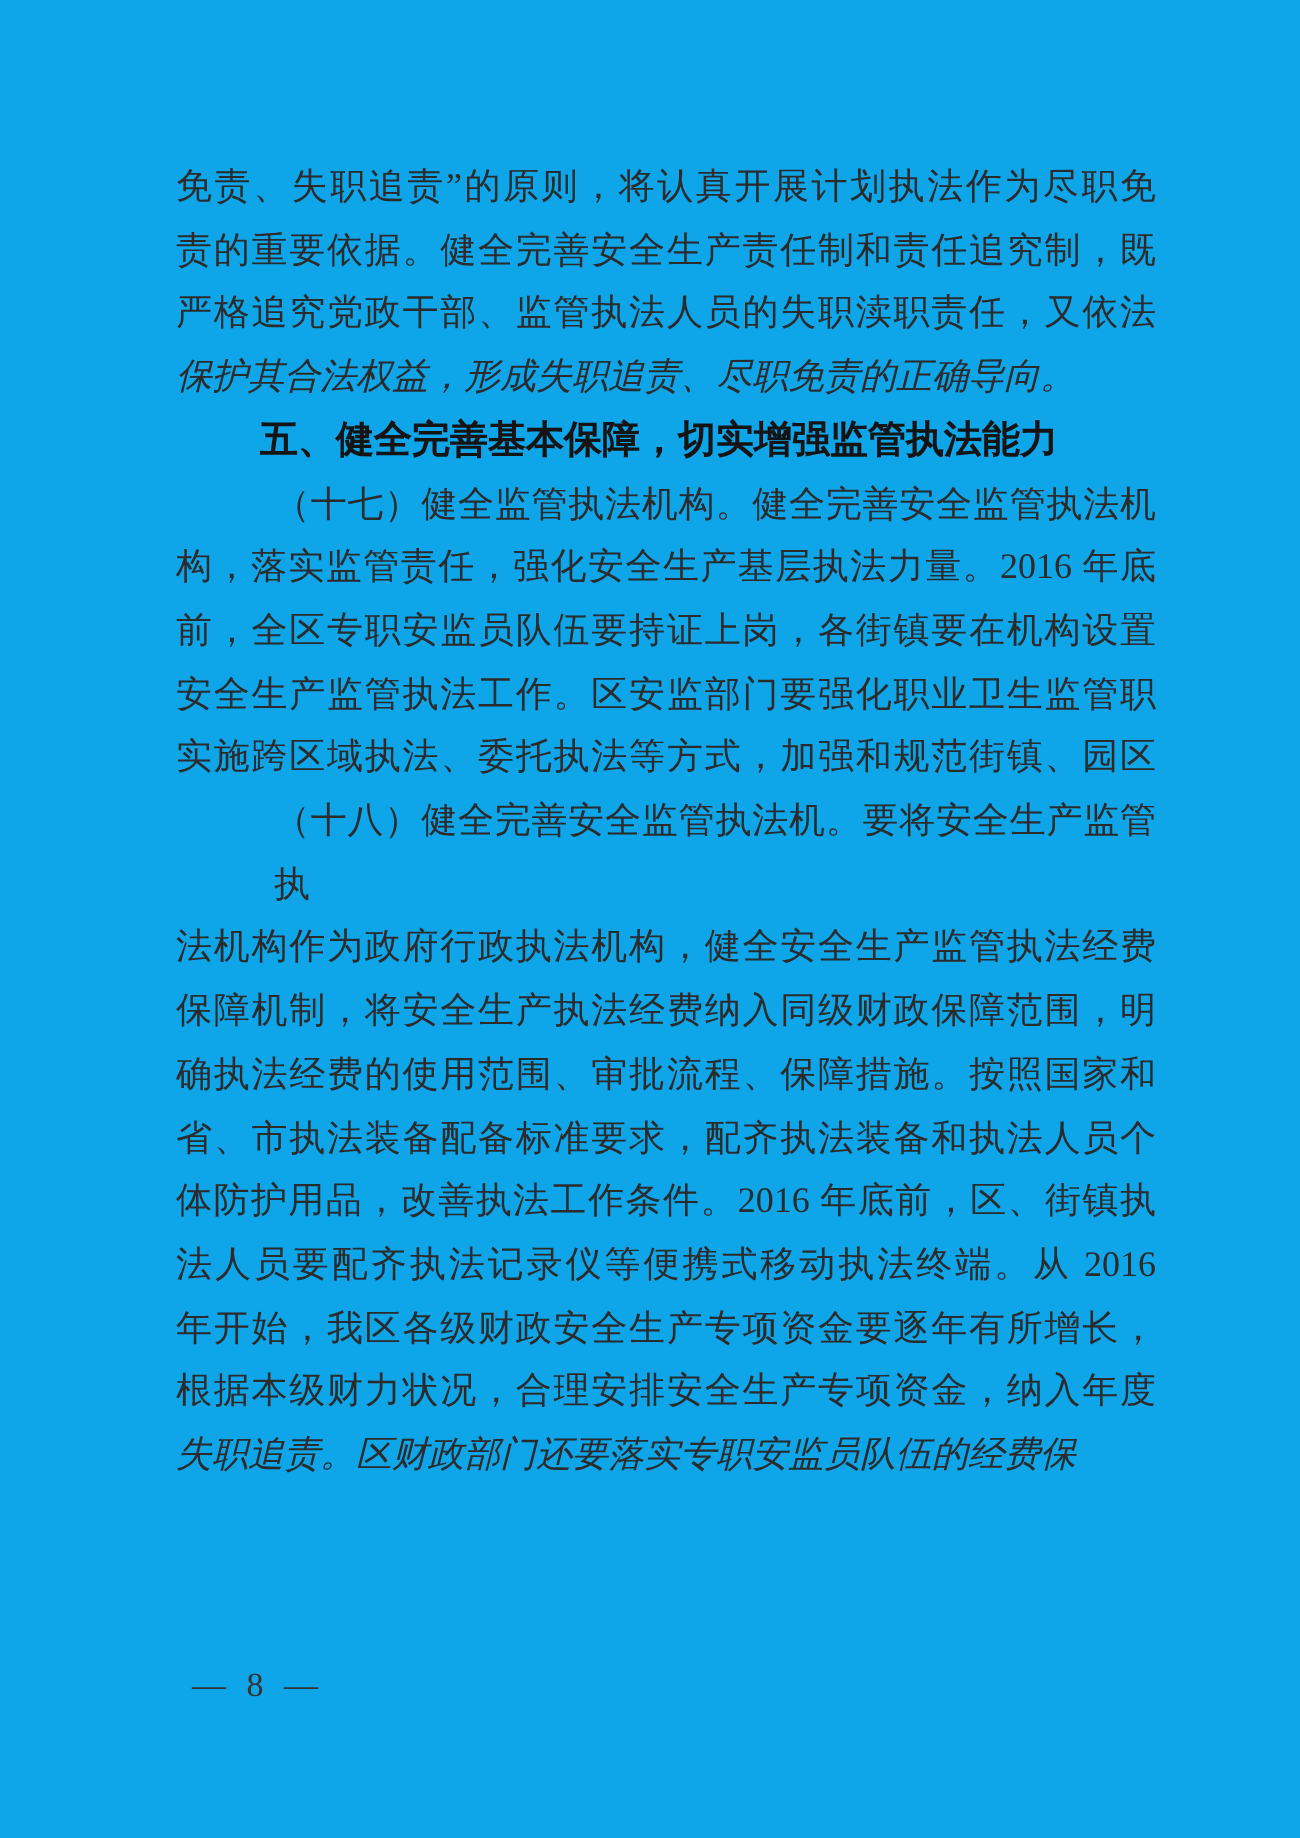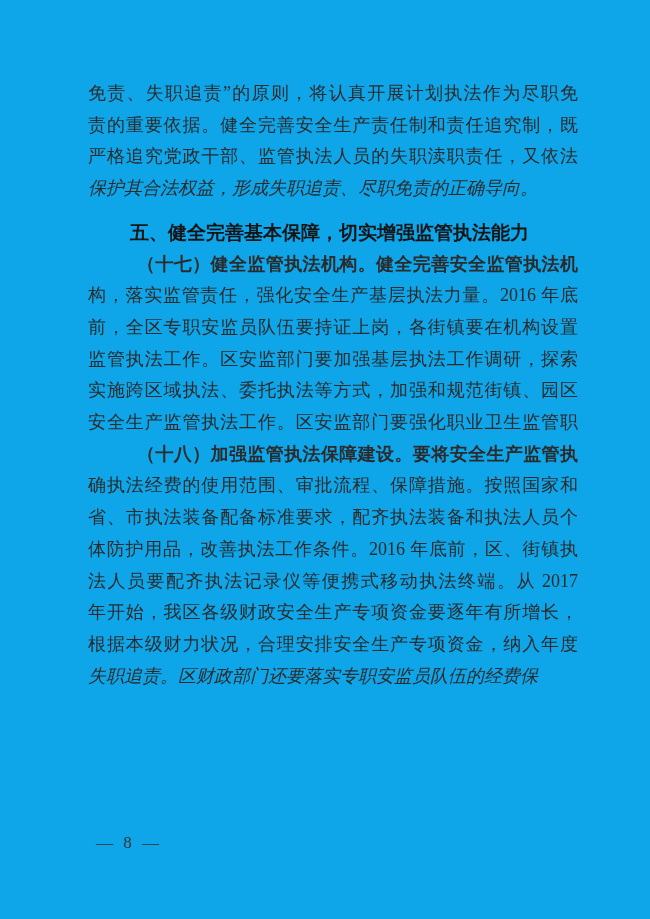--- a/index.html
+++ b/index.html
@@ -28,30 +28,28 @@
     text-align: justify;
     text-align-last: justify;
     white-space: normal;
   }
   .ln.end {
     text-align-last: left;
     font-style: italic;
   }
   .ln.indent {
     padding-left: 49px;
-    font-weight: bold;
   }
   .ln.heading {
     font-family: "Liberation Sans", "DejaVu Sans", sans-serif;
     font-weight: 700;
     font-size: 19px;
     color: #141414;
     padding-left: 42px;
     text-align-last: left;
-    margin-top: 12px;
   }
   .footer {
     position: absolute;
     left: 96px;
     top: 833px;
     font-family: "Liberation Serif", "DejaVu Serif", serif;
     font-size: 17px;
     color: #333333;
     letter-spacing: 3px;
   }
@@ -62,26 +60,27 @@
 <div class="page">
   <div class="doc">
     <div class="ln">免责、失职追责”的原则，将认真开展计划执法作为尽职免</div>
     <div class="ln">责的重要依据。健全完善安全生产责任制和责任追究制，既</div>
     <div class="ln">严格追究党政干部、监管执法人员的失职渎职责任，又依法</div>
     <div class="ln end">保护其合法权益，形成失职追责、尽职免责的正确导向。</div>
     <div class="ln heading">五、健全完善基本保障，切实增强监管执法能力</div>
     <div class="ln indent">（十七）健全监管执法机构。健全完善安全监管执法机</div>
     <div class="ln">构，落实监管责任，强化安全生产基层执法力量。2016 年底</div>
     <div class="ln">前，全区专职安监员队伍要持证上岗，各街镇要在机构设置</div>
-    <div class="ln">监管执法工作。区安监部门要加强基层执法工作调研，探索</div>
+    <div class="ln">安全生产监管执法工作。区安监部门要强化职业卫生监管职</div>
     <div class="ln">实施跨区域执法、委托执法等方式，加强和规范街镇、园区</div>
-    <div class="ln">安全生产监管执法工作。区安监部门要强化职业卫生监管职</div>
-    <div class="ln indent">（十八）加强监管执法保障建设。要将安全生产监管执</div>
+    <div class="ln indent">（十八）健全完善安全监管执法机。要将安全生产监管执</div>
+    <div class="ln">法机构作为政府行政执法机构，健全安全生产监管执法经费</div>
+    <div class="ln">保障机制，将安全生产执法经费纳入同级财政保障范围，明</div>
     <div class="ln">确执法经费的使用范围、审批流程、保障措施。按照国家和</div>
     <div class="ln">省、市执法装备配备标准要求，配齐执法装备和执法人员个</div>
     <div class="ln">体防护用品，改善执法工作条件。2016 年底前，区、街镇执</div>
-    <div class="ln">法人员要配齐执法记录仪等便携式移动执法终端。从 2017</div>
+    <div class="ln">法人员要配齐执法记录仪等便携式移动执法终端。从 2016</div>
     <div class="ln">年开始，我区各级财政安全生产专项资金要逐年有所增长，</div>
     <div class="ln">根据本级财力状况，合理安排安全生产专项资金，纳入年度</div>
     <div class="ln end">失职追责。区财政部门还要落实专职安监员队伍的经费保</div>
   </div>
   <div class="footer">— 8 —</div>
 </div>
 
 </body></html>

